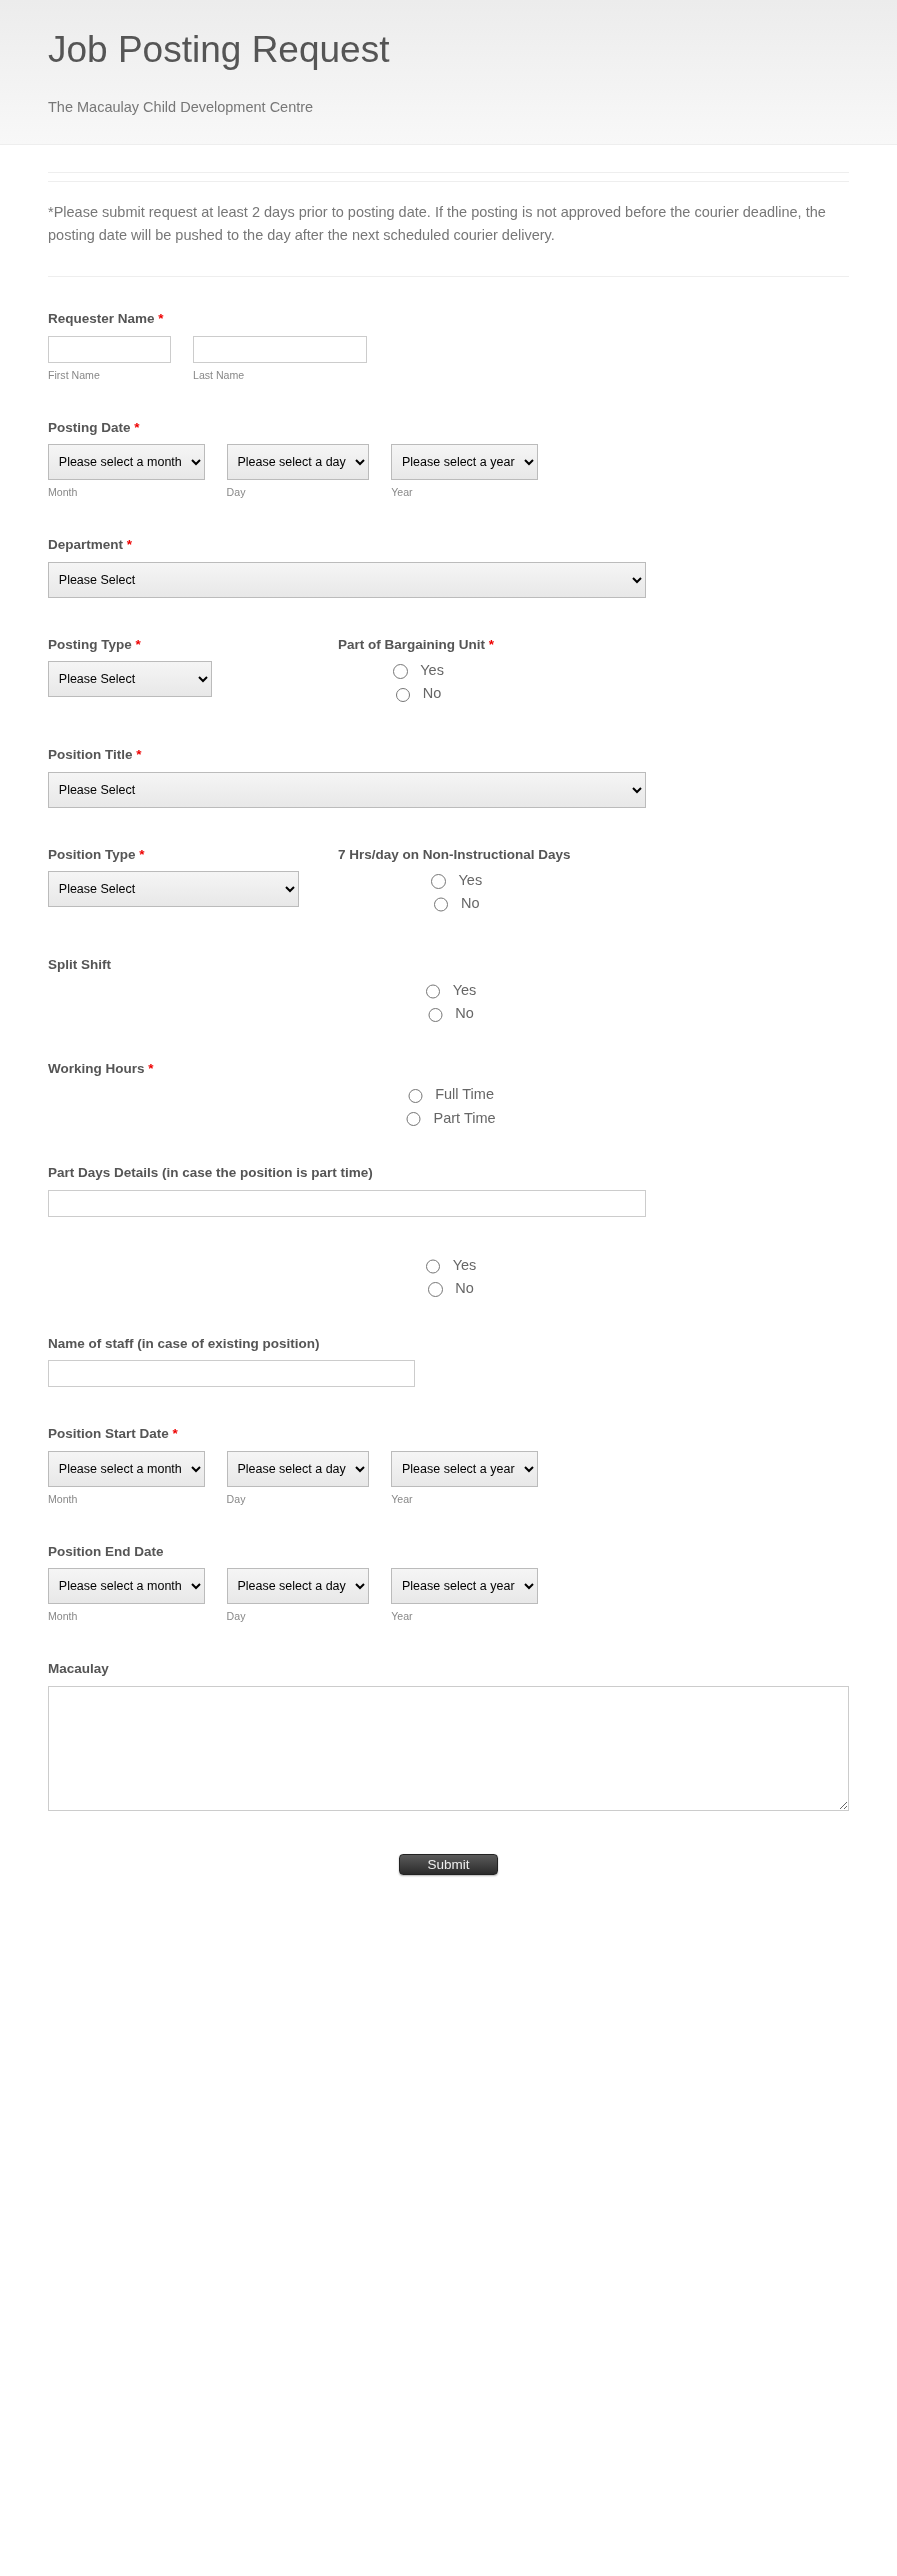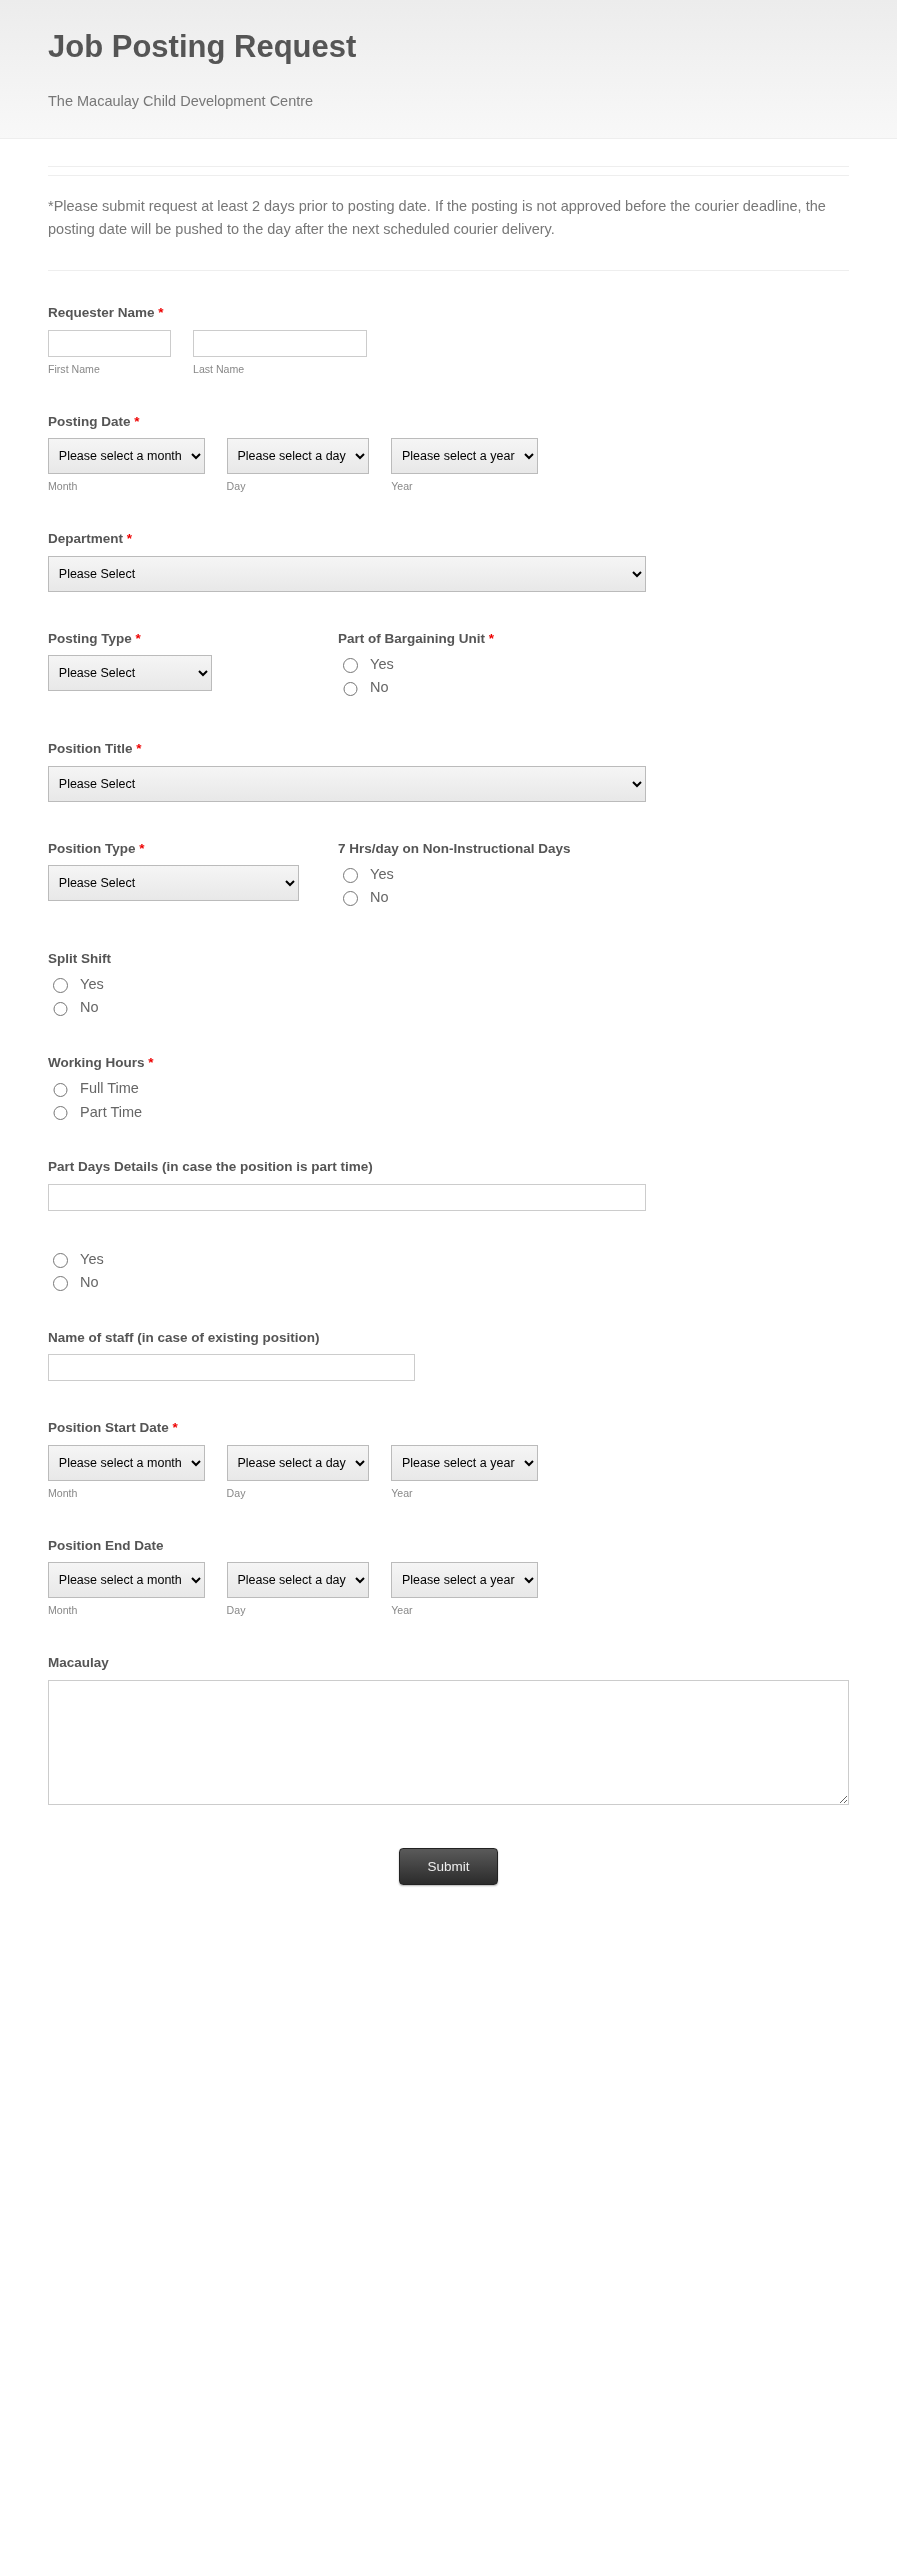--- a/index.html
+++ b/index.html
@@ -8,22 +8,22 @@
     font-family: Verdana, Geneva, sans-serif;
     color: #555;
     background: #fff;
   }
   .header {
     background: linear-gradient(#ececec, #f8f8f8);
     padding: 29px 48px 29px 48px;
     border-bottom: 1px solid #eee;
   }
   .header h1 {
-    font-size: 31px;
-    font-weight: bold;
+    font-size: 37px;
+    font-weight: normal;
     color: #555;
     margin: 0 0 9.6px 0;
   }
   .header .subtitle {
     font-size: 14.5px;
     color: #777;
     margin-top: 28px;
   }
   .content {
     padding: 19.3px 48px 58px 48px;
@@ -104,36 +104,37 @@
   .radio-list {
     margin-top: 3.9px;
   }
   .radio-item {
     display: flex;
     align-items: center;
     gap: 9.6px;
     margin-bottom: 5.8px;
     font-size: 14.5px;
     color: #666;
+    justify-content: center;
   }
   .radio-item input[type="radio"] {
     width: 14.5px;
     height: 14.5px;
     accent-color: #888;
   }
   .submit-wrap {
     text-align: center;
     margin-top: 39px;
   }
   button.submit {
     background: linear-gradient(#5a5a5a, #2b2b2b);
     color: #eee;
     border: 1px solid #222;
     border-radius: 3.9px;
-    padding: 10px 27px;
+    padding: 2px 27px;
     font-size: 13.5px;
     cursor: pointer;
     box-shadow: 0 1px 1.9px rgba(0,0,0,0.3);
   }
 </style>
 </head>
 <body>
 
 <div class="header">
   <h1>Job Posting Request</h1>

